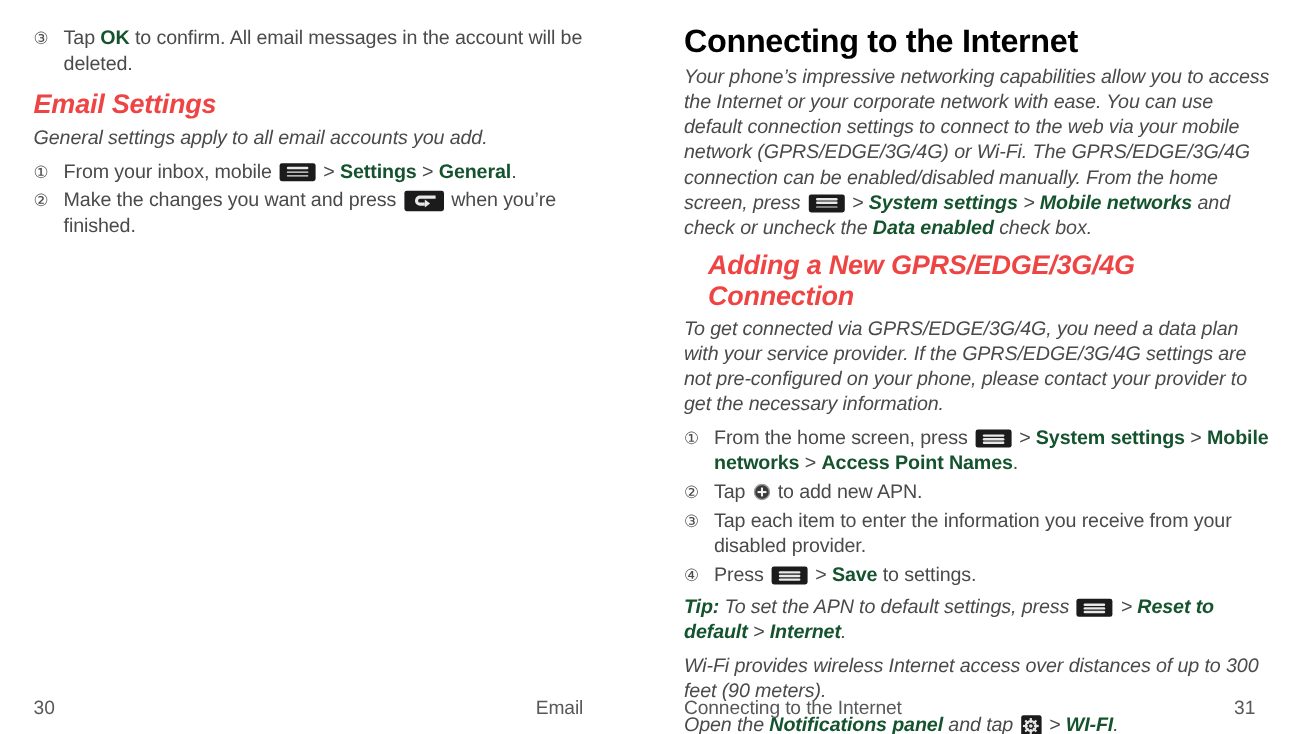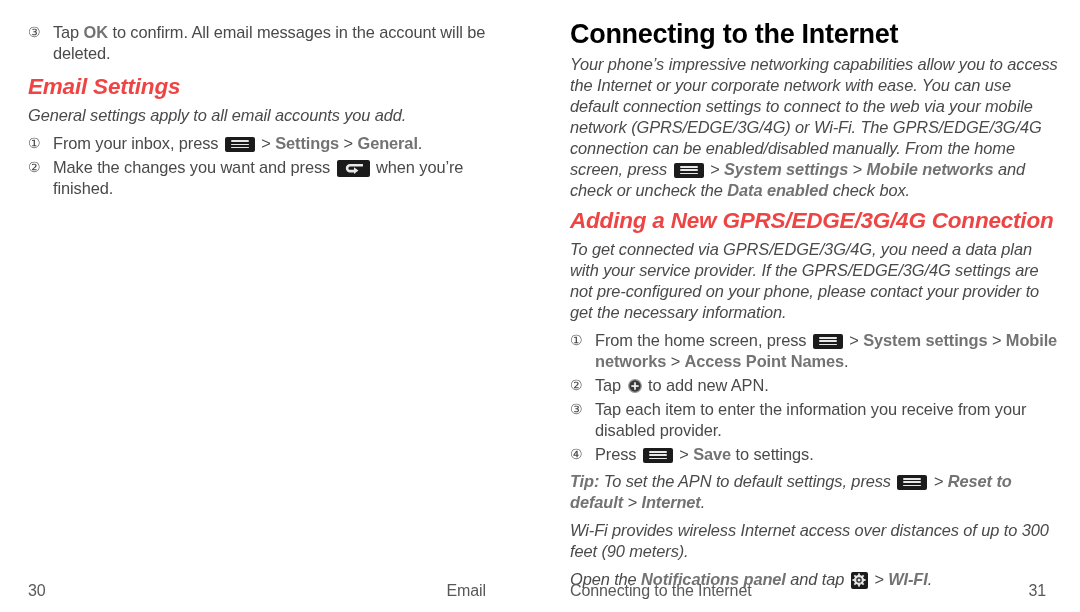--- a/index.html
+++ b/index.html
@@ -47,20 +47,21 @@
     font-size: 22.5px;
     font-weight: bold;
     font-style: italic;
     color: #ef4444;
     margin: 10px 0 5px 0;
     letter-spacing: -0.2px;
     line-height: 1.15;
   }
   h2.sub-title.tight {
     margin-top: 6px;
+    margin-left: 20px;
   }
   p.body {
     font-size: 16.4px;
     line-height: 1.28;
     margin: 0 0 7px 0;
     color: #4a4a4a;
     letter-spacing: -0.1px;
     font-style: italic;
   }
 
@@ -82,21 +83,21 @@
   ol.steps li .marker {
     position: absolute;
     left: 0;
     top: 0;
     font-size: 14px;
     color: #4a4a4a;
     line-height: 1.45;
   }
 
   b, strong, .b {
-    color: #737373;
+    color: #14532d;
     font-weight: bold;
   }
   .gt {
     color: #4a4a4a;
     font-weight: normal;
   }
 
   
   .key {
     display: inline-block;
@@ -173,21 +174,21 @@
       </li>
     </ol>
 
     <h2 class="sub-title">Email Settings</h2>
 
     <p class="body">General settings apply to all email accounts you add.</p>
 
     <ol class="steps">
       <li>
         <span class="marker">①</span>
-        <span class="rich"><span>From your inbox, press </span><span class="key key-menu"><i></i><i></i><i></i></span><span class="gt"> &gt; </span><span class="b">Settings</span><span class="gt"> &gt; </span><span class="b">General</span><span>.</span></span>
+        <span class="rich"><span>From your inbox, mobile </span><span class="key key-menu"><i></i><i></i><i></i></span><span class="gt"> &gt; </span><span class="b">Settings</span><span class="gt"> &gt; </span><span class="b">General</span><span>.</span></span>
       </li>
       <li>
         <span class="marker">②</span>
         <span class="rich"><span>Make the changes you want and press </span><span class="key key-back"><svg width="21" height="12" viewBox="0 0 21 12">
                 <path d="M20 2 H7 A4.2 4.2 0 1 0 7 10.4 H11 V7.8 H7 A1.6 1.6 0 1 1 7 4.6 H20 Z" fill="#e8e8e8"></path>
                 <path d="M11 5.2 L15.4 8.6 L11 12 Z" fill="#e8e8e8"></path>
               </svg></span><span> when you’re finished.</span></span>
       </li>
     </ol>
 

